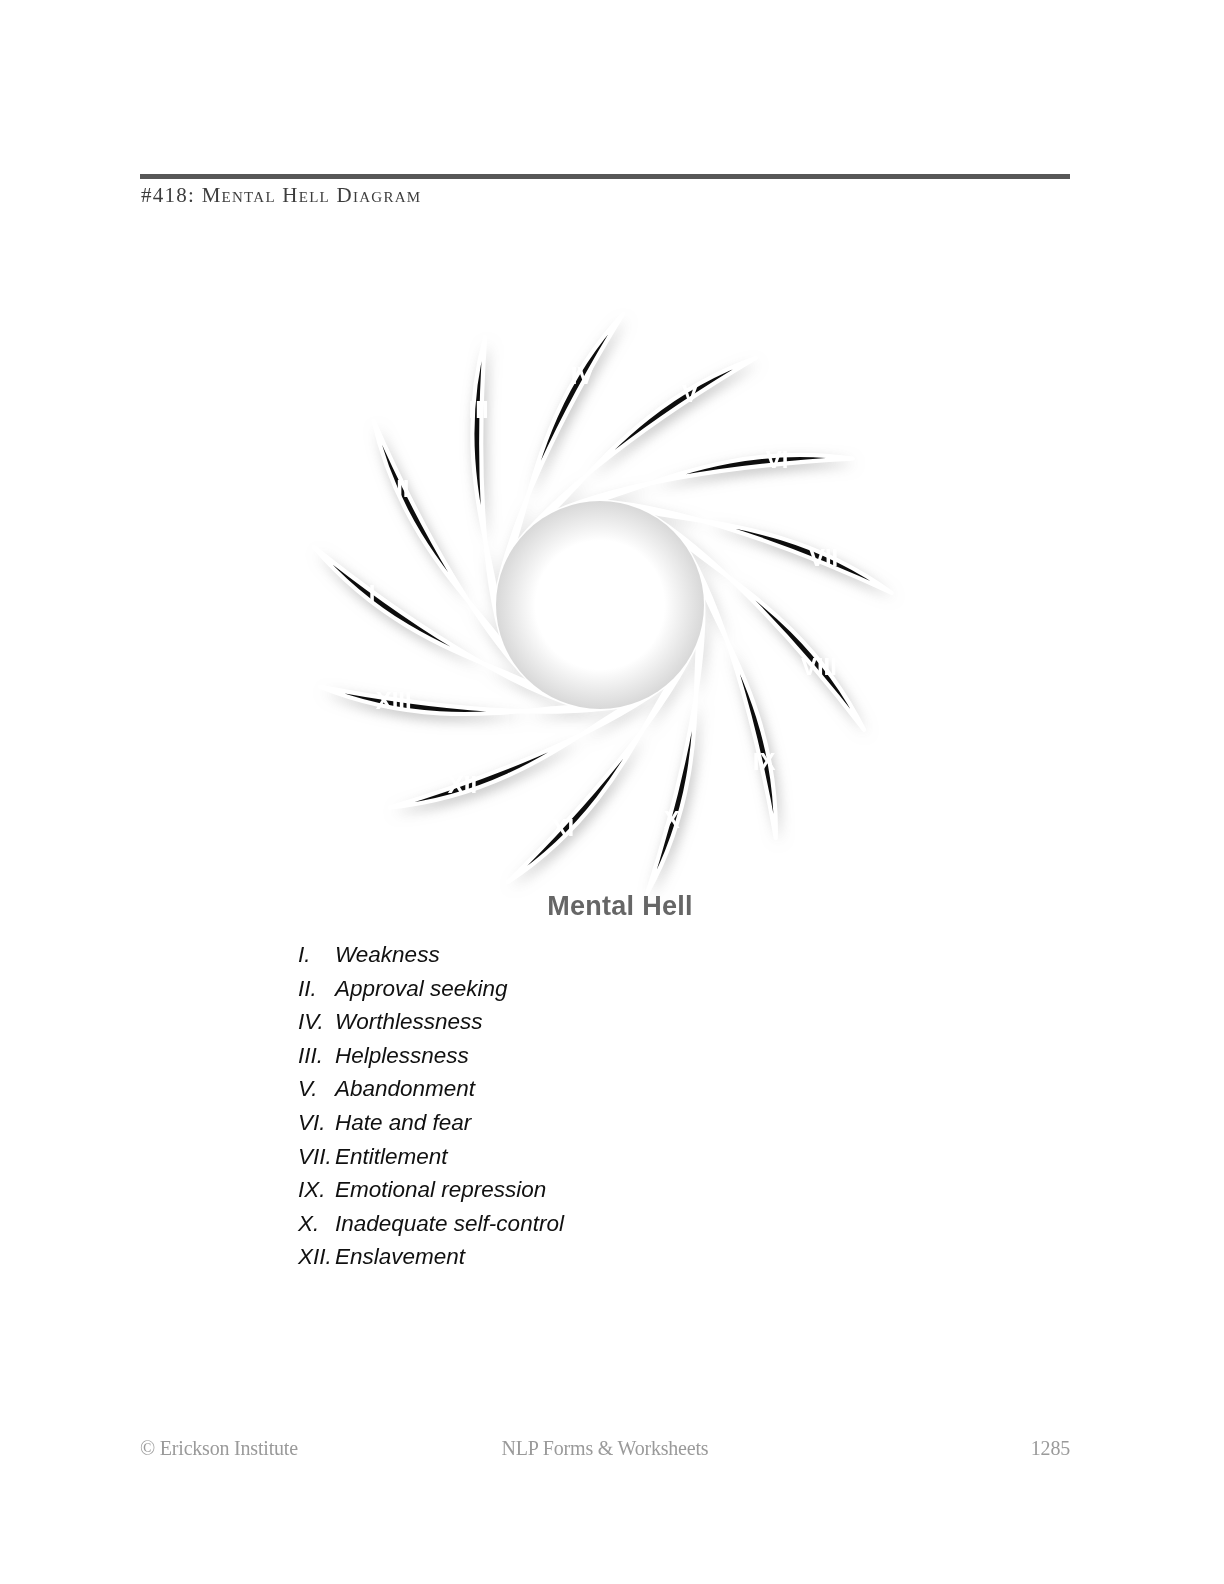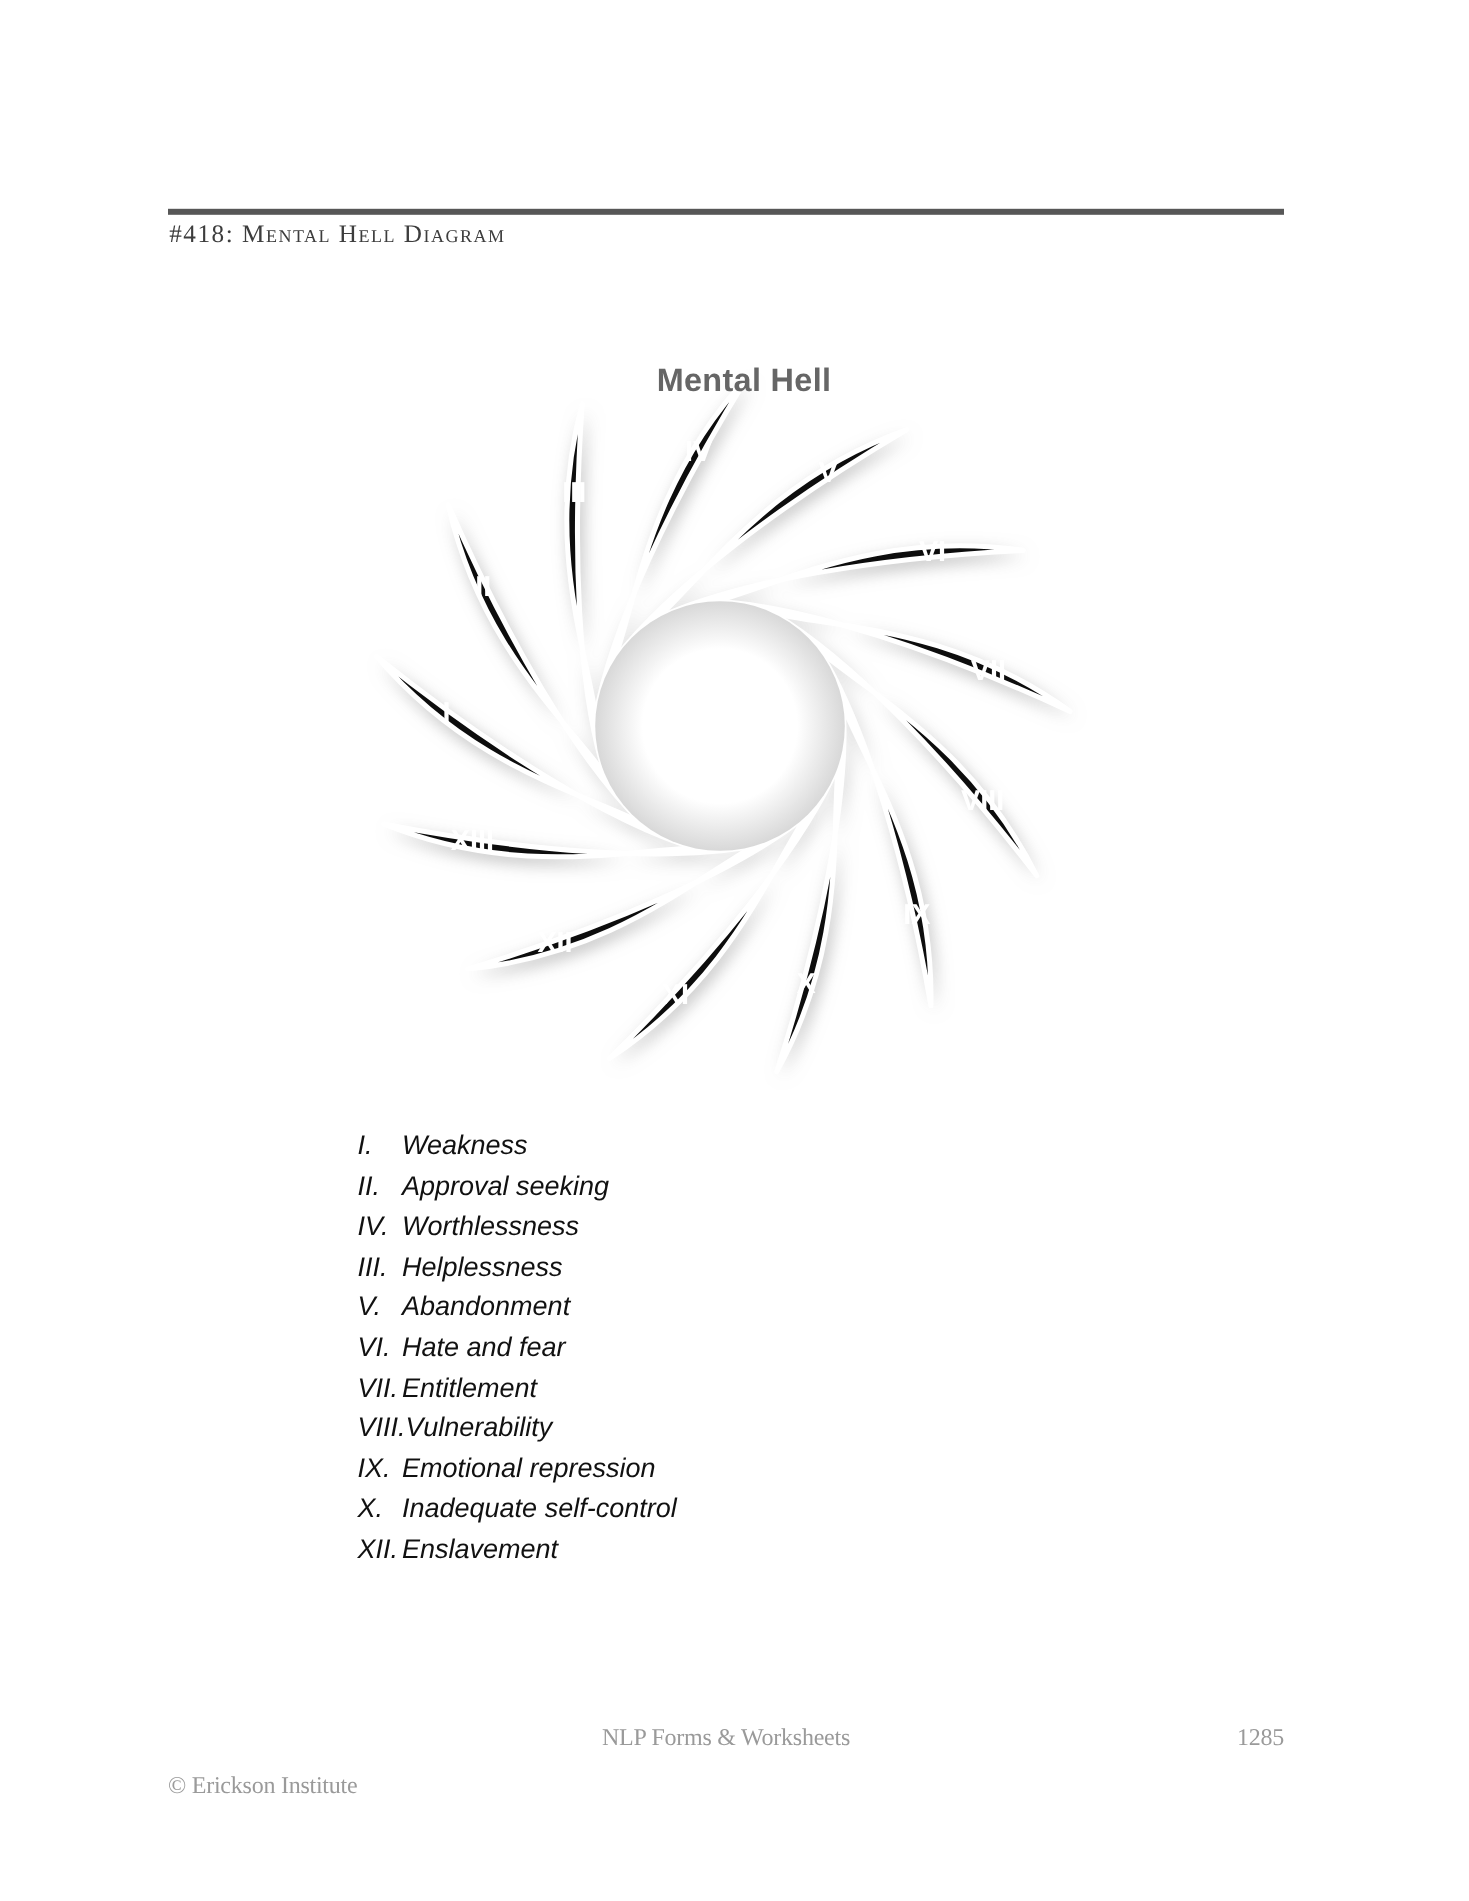--- a/index.html
+++ b/index.html
@@ -71,21 +71,21 @@
   #center-disc {
     fill: url(#centerGlow);
   }
   #center-caption {
     position: absolute;
     left: 0;
     top: 0;
     width: 640px;
     height: 620px;
     display: flex;
-    align-items: flex-start;
+    align-items: flex-end;
     justify-content: center;
     pointer-events: none;
   }
   #center-caption span {
     font-size: 27px;
     font-weight: bold;
     color: #666666;
     letter-spacing: 0.01em;
     transform: translate(20px, 2px);
   }
@@ -119,21 +119,21 @@
     position: absolute;
     left: 140px;
     top: 1437px;
     width: 930px;
     height: 26px;
     color: #9a9a9a;
     font-family: "Liberation Serif", serif;
     font-size: 20px;
     letter-spacing: -0.01em;
   }
-  #footer-left   { position: absolute; left: 0;   top: 0; margin-top: 40px; }
+  #footer-left   { position: absolute; left: 0;   top: 0; }
   #footer-center { position: absolute; left: 0;   top: 0; width: 930px; text-align: center; }
   #footer-right  { position: absolute; right: 0;  top: 0; }
 </style>
 </head>
 <body>
 
 <div id="header-rule"></div>
 <div id="page-title">#418: Mental Hell Diagram</div>
 
 <div id="diagram-wrap">
@@ -232,24 +232,20 @@
     </div>
     <div class="list-row">
       <span class="row-numeral">VI.</span>
       <span class="row-label">Hate and fear</span>
     </div>
     <div class="list-row">
       <span class="row-numeral">VII.</span>
       <span class="row-label">Entitlement</span>
     </div>
     <div class="list-row">
-      <span class="row-numeral">VIII.</span>
-      <span class="row-label">Vulnerability</span>
-    </div>
-    <div class="list-row">
       <span class="row-numeral">IX.</span>
       <span class="row-label">Emotional repression</span>
     </div>
     <div class="list-row">
       <span class="row-numeral">X.</span>
       <span class="row-label">Inadequate self-control</span>
     </div>
     <div class="list-row">
       <span class="row-numeral">XII.</span>
       <span class="row-label">Enslavement</span>

